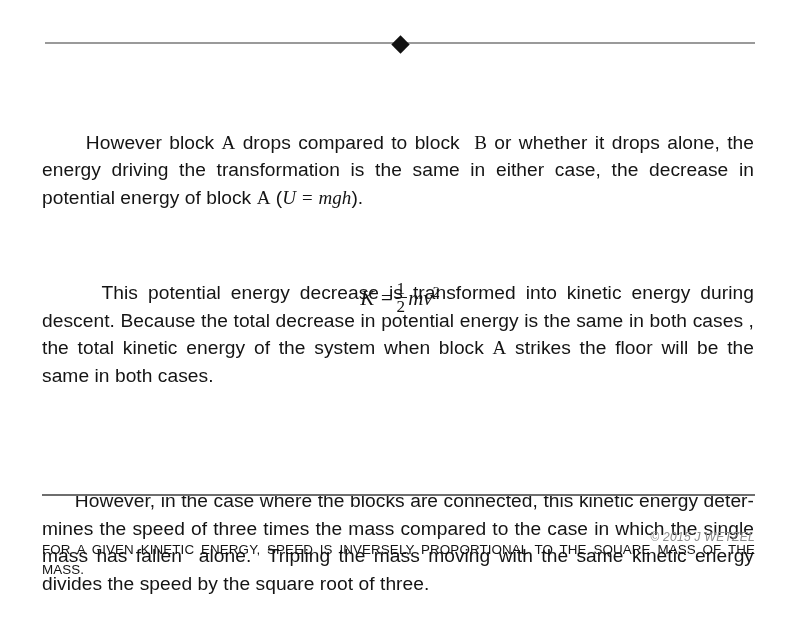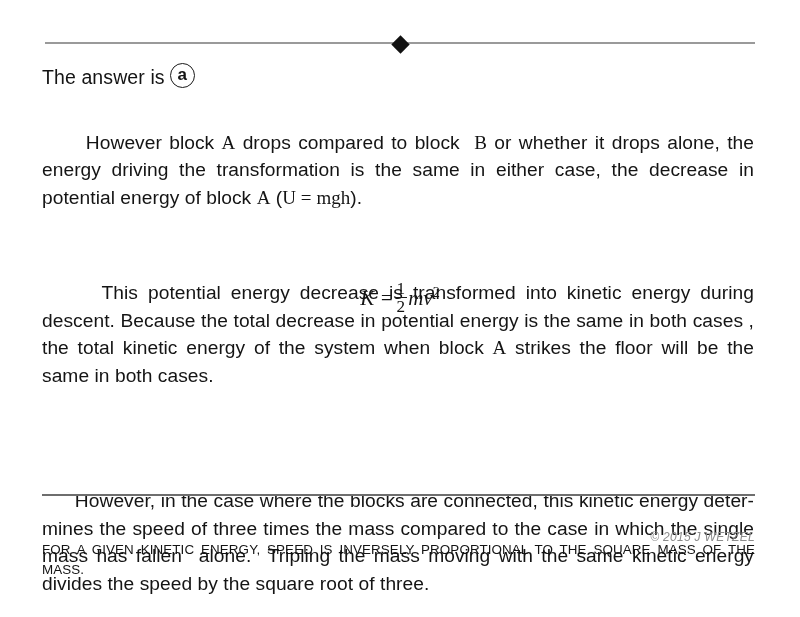--- a/index.html
+++ b/index.html
@@ -95,20 +95,21 @@
     white-space: pre-wrap;
   }
   p.para.last { margin-bottom: 0; }
 
   .serif-label {
     font-family: "Liberation Serif", serif;
     font-size: 19px;
   }
   .math-inline {
     font-family: "Liberation Serif", serif;
+    font-style: italic;
     font-size: 19px;
   }
 
   
   .equation {
     position: absolute;
     left: 0;
     width: 800px;
     top: 279px;
     text-align: center;
@@ -170,23 +171,20 @@
 </head>
 <body>
 
 <div class="page">
 
   <div class="top-rule-wrap">
     <div class="top-rule"></div>
     <div class="diamond"></div>
   </div>
 
-  <div class="answer-line">
-    <span class="answer-text">The answer is</span><span class="answer-circle">a</span>
-  </div>
 
   <div class="body-block">
 
     <p class="para">
       <span>However block </span><span class="serif-label">A</span><span> drops compared to block  </span><span class="serif-label">B</span><span> or whether it drops alone, the energy driving the transformation is the same in either case, the decrease in potential energy of block </span><span class="serif-label">A</span><span> (</span><span class="math-inline">U = mgh</span><span>).</span>
     </p>
 
     <p class="para">
       <span>This potential energy decrease is transformed into kinetic energy during descent. Because the total decrease in potential energy is the same in both cases , the total kinetic energy of the system when block </span><span class="serif-label">A</span><span> strikes the floor will be the same in both cases.</span>
     </p>

